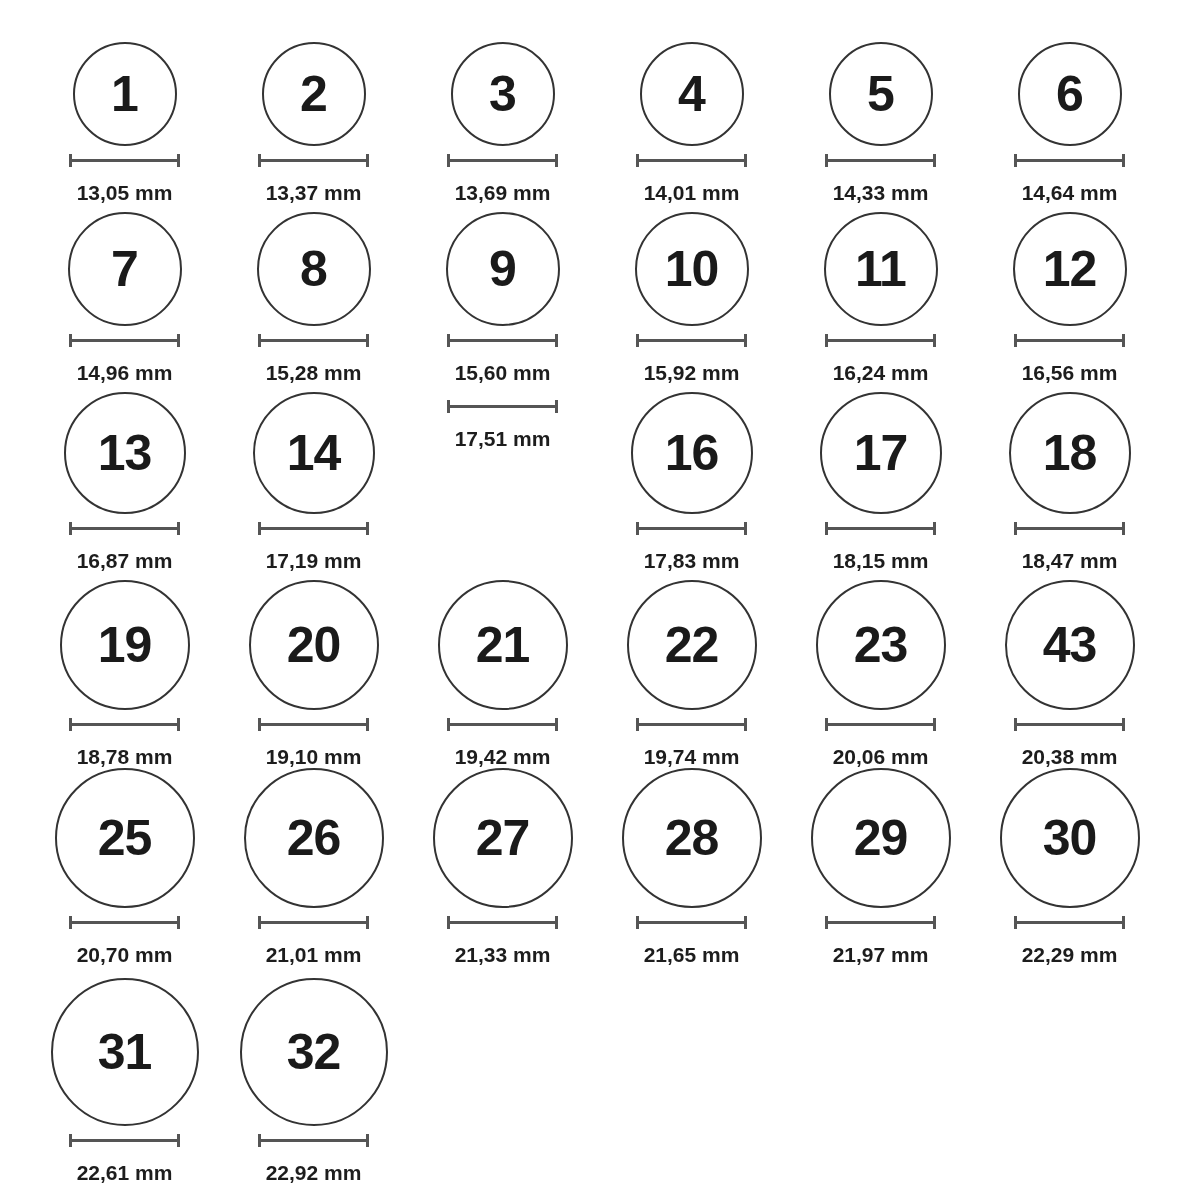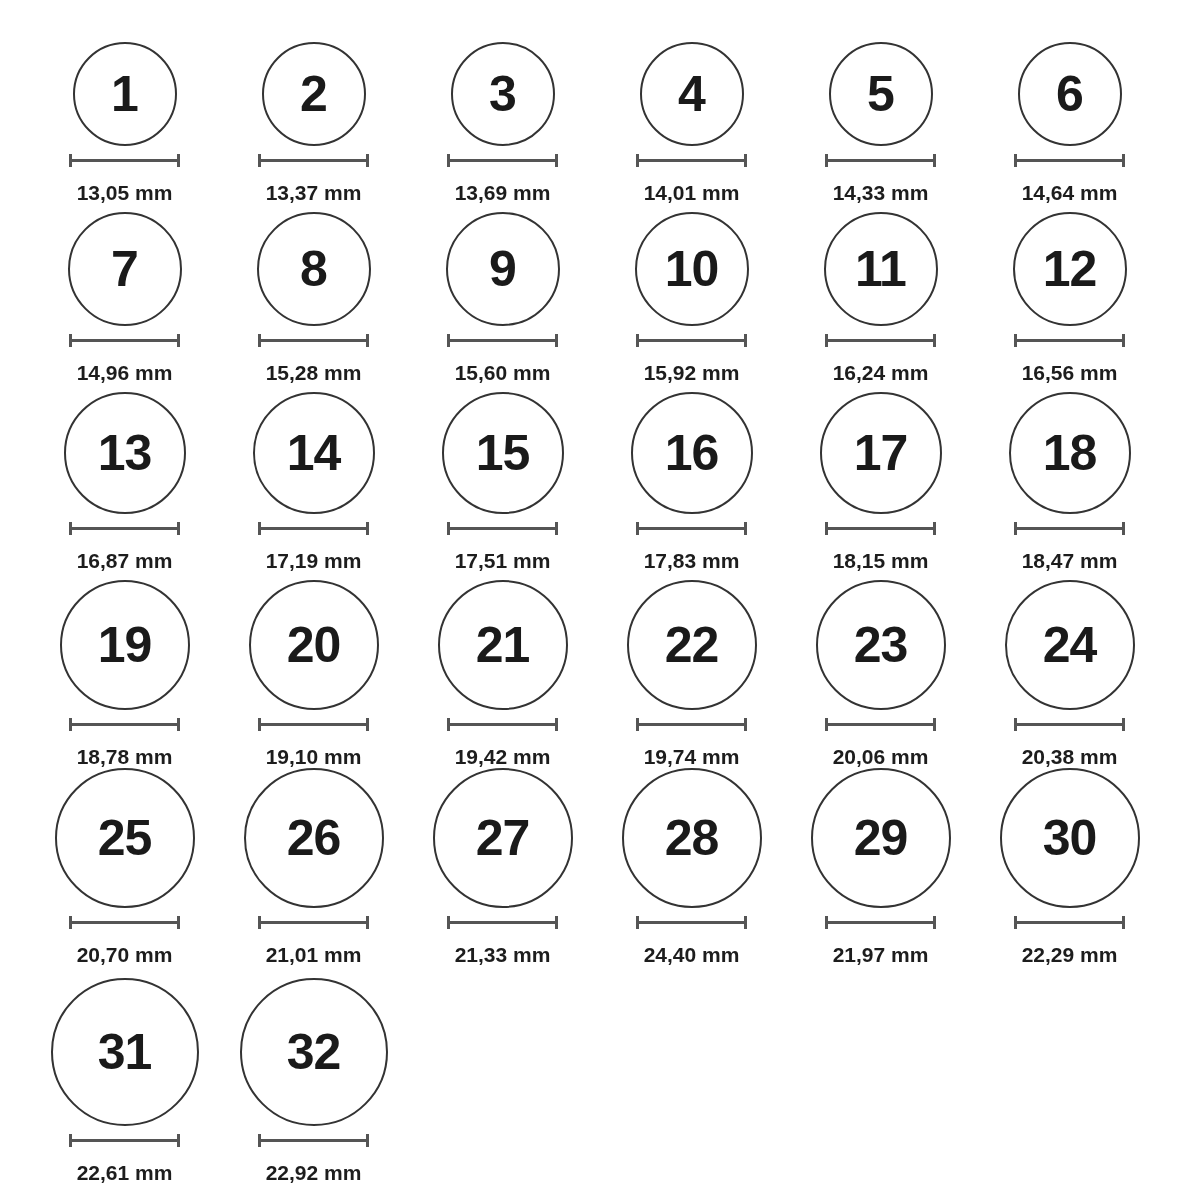--- a/index.html
+++ b/index.html
@@ -173,23 +173,20 @@
     <div class="label">16,87 mm</div>
   </div>
       <div class="cell">
     <div class="circle" style="width: 122px; height: 122px;">
       <span class="num">14</span>
     </div>
     <div class="dim"></div>
     <div class="label">17,19 mm</div>
   </div>
       <div class="cell">
-    <div class="circle" style="width: 122px; height: 122px;">
-      <span class="num">15</span>
-    </div>
     <div class="dim"></div>
     <div class="label">17,51 mm</div>
   </div>
       <div class="cell">
     <div class="circle" style="width: 122px; height: 122px;">
       <span class="num">16</span>
     </div>
     <div class="dim"></div>
     <div class="label">17,83 mm</div>
   </div>
@@ -239,21 +236,21 @@
   </div>
       <div class="cell">
     <div class="circle" style="width: 130px; height: 130px;">
       <span class="num">23</span>
     </div>
     <div class="dim"></div>
     <div class="label">20,06 mm</div>
   </div>
       <div class="cell">
     <div class="circle" style="width: 130px; height: 130px;">
-      <span class="num">24</span>
+      <span class="num">43</span>
     </div>
     <div class="dim"></div>
     <div class="label">20,38 mm</div>
   </div>
     </div>
     <div class="row" style="height: 210px;">
       <div class="cell">
     <div class="circle" style="width: 140px; height: 140px;">
       <span class="num">25</span>
     </div>
@@ -272,21 +269,21 @@
       <span class="num">27</span>
     </div>
     <div class="dim"></div>
     <div class="label">21,33 mm</div>
   </div>
       <div class="cell">
     <div class="circle" style="width: 140px; height: 140px;">
       <span class="num">28</span>
     </div>
     <div class="dim"></div>
-    <div class="label">24,40 mm</div>
+    <div class="label">21,65 mm</div>
   </div>
       <div class="cell">
     <div class="circle" style="width: 140px; height: 140px;">
       <span class="num">29</span>
     </div>
     <div class="dim"></div>
     <div class="label">21,97 mm</div>
   </div>
       <div class="cell">
     <div class="circle" style="width: 140px; height: 140px;">

